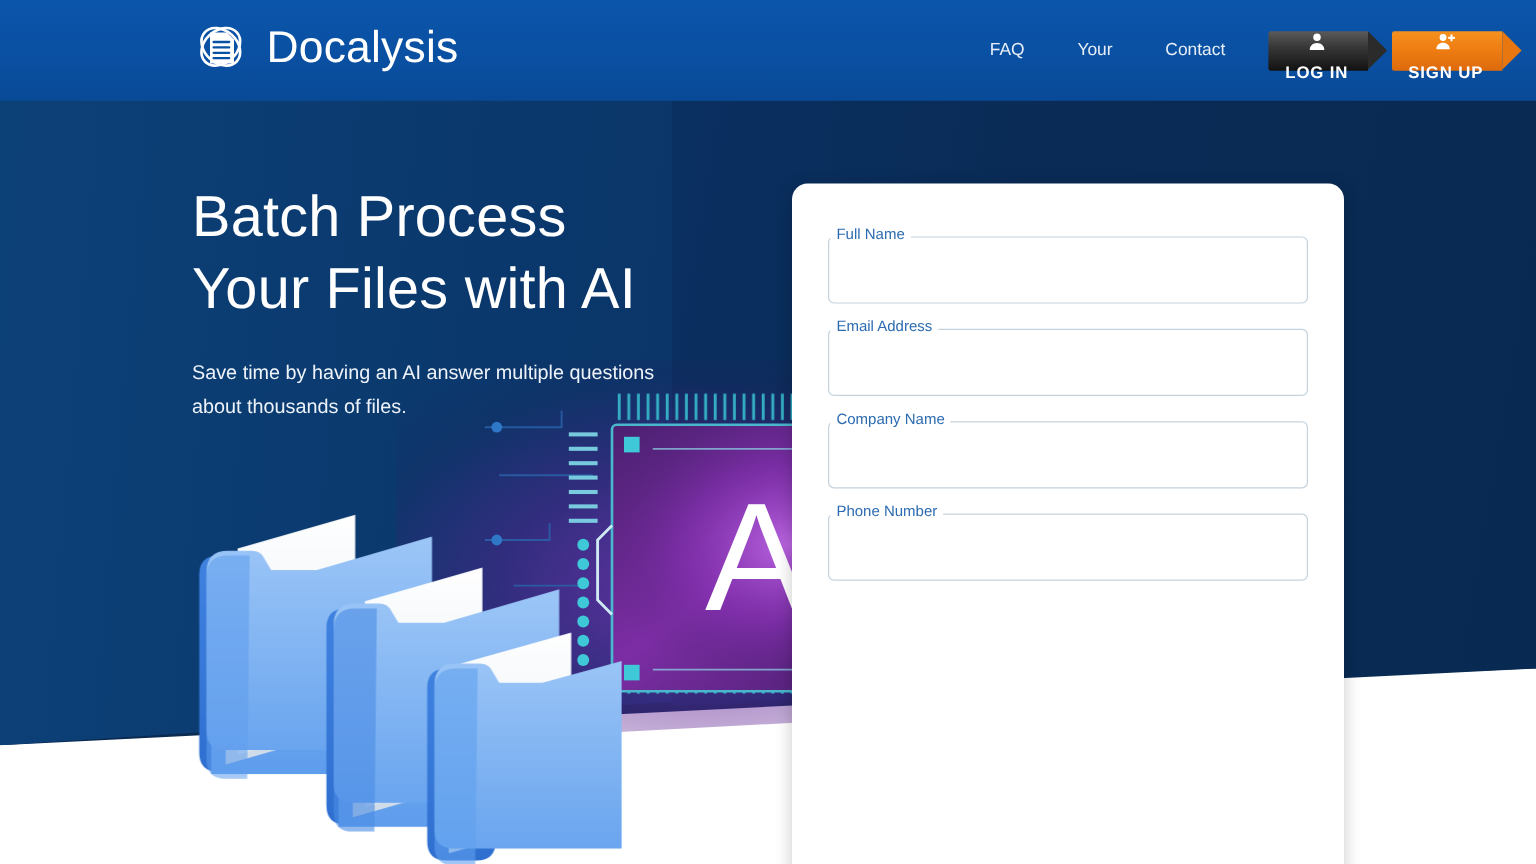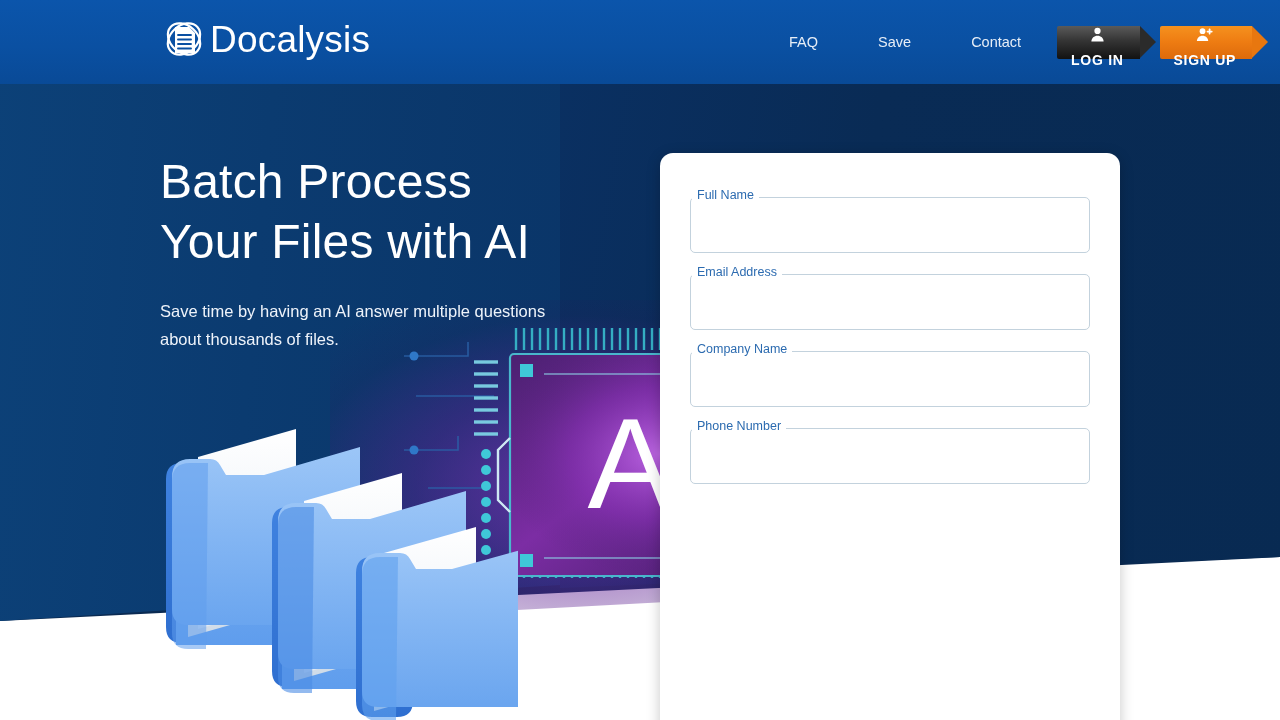--- a/index.html
+++ b/index.html
@@ -55,34 +55,34 @@
   .header {
     position: absolute;
     left: 0; top: 0;
     width: 1280px; height: 84px;
     background: linear-gradient(180deg, #0b55ab 0%, #0a50a2 55%, #094a97 100%);
     z-index: 40;
   }
   .brand {
     position: absolute;
     left: 158px; top: 13px;
-    display: flex; align-items: center; 
+    display: flex; align-items: center; gap: 12px;
     text-decoration: none;
   }
   .brand-logo { width: 52px; height: 52px; display: block; }
   .brand-name {
     color: #ffffff;
     font-size: 37px;
     font-weight: 400;
     letter-spacing: .2px;
     line-height: 1;
   }
 
   .nav { position: absolute; right: 0; top: 0; height: 84px; display: flex; align-items: center; }
-  .nav-links { display: flex; align-items: center; gap: 16px; }
+  .nav-links { display: flex; align-items: center; gap: 0; }
   .nav-link {
     color: #e7eef7;
     font-size: 14.5px;
     text-decoration: none;
     padding: 6px 22px;
     white-space: nowrap;
   }
 
   
   .pennant {
@@ -384,21 +384,21 @@
           <line x1="20" y1="31" x2="33" y2="31"></line>
           <line x1="20" y1="35.5" x2="33" y2="35.5"></line>
         </g>
       </svg>
       <span class="brand-name">Docalysis</span>
     </a>
 
     <nav class="nav">
       <div class="nav-links">
         <a class="nav-link" href="#">FAQ</a>
-        <a class="nav-link" href="#">Save</a>
+        <a class="nav-link" href="#">Your</a>
         <a class="nav-link" href="#">Contact</a>
       </div>
 
       <a class="pennant btn-login" href="#">
         <svg class="pennant-icon" viewBox="0 0 24 24" fill="#ffffff">
           <circle cx="12" cy="7" r="4.4"></circle>
           <path d="M3.4 22 c0-5 3.8-8.2 8.6-8.2 s8.6 3.2 8.6 8.2 z"></path>
         </svg>
         <span>LOG IN</span>
       </a>

